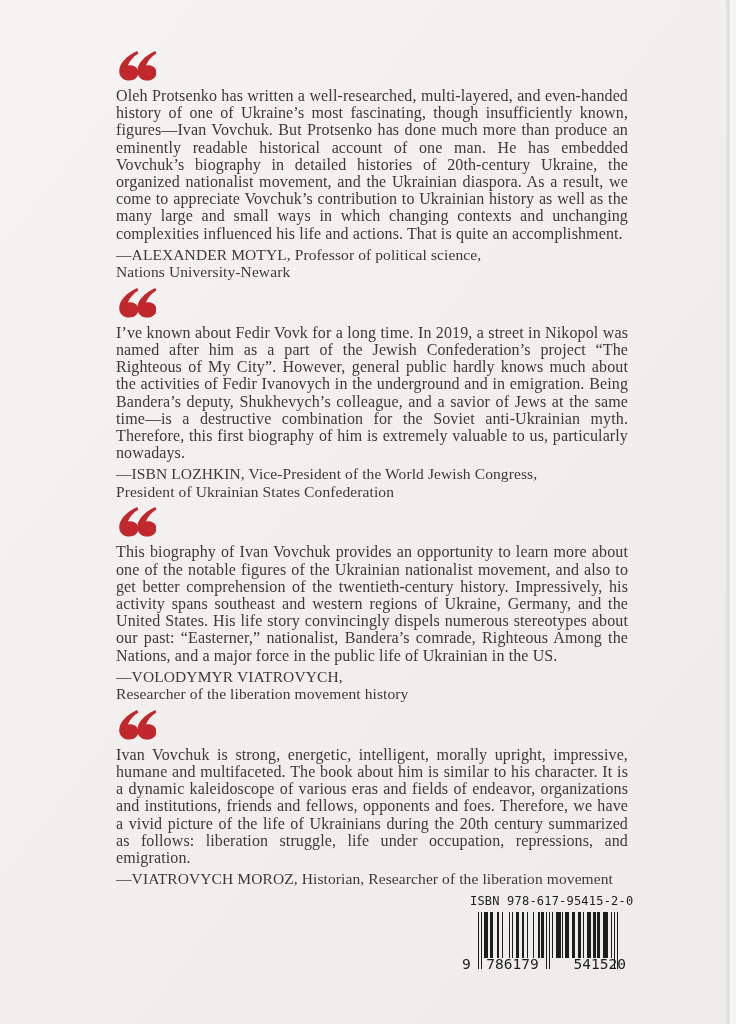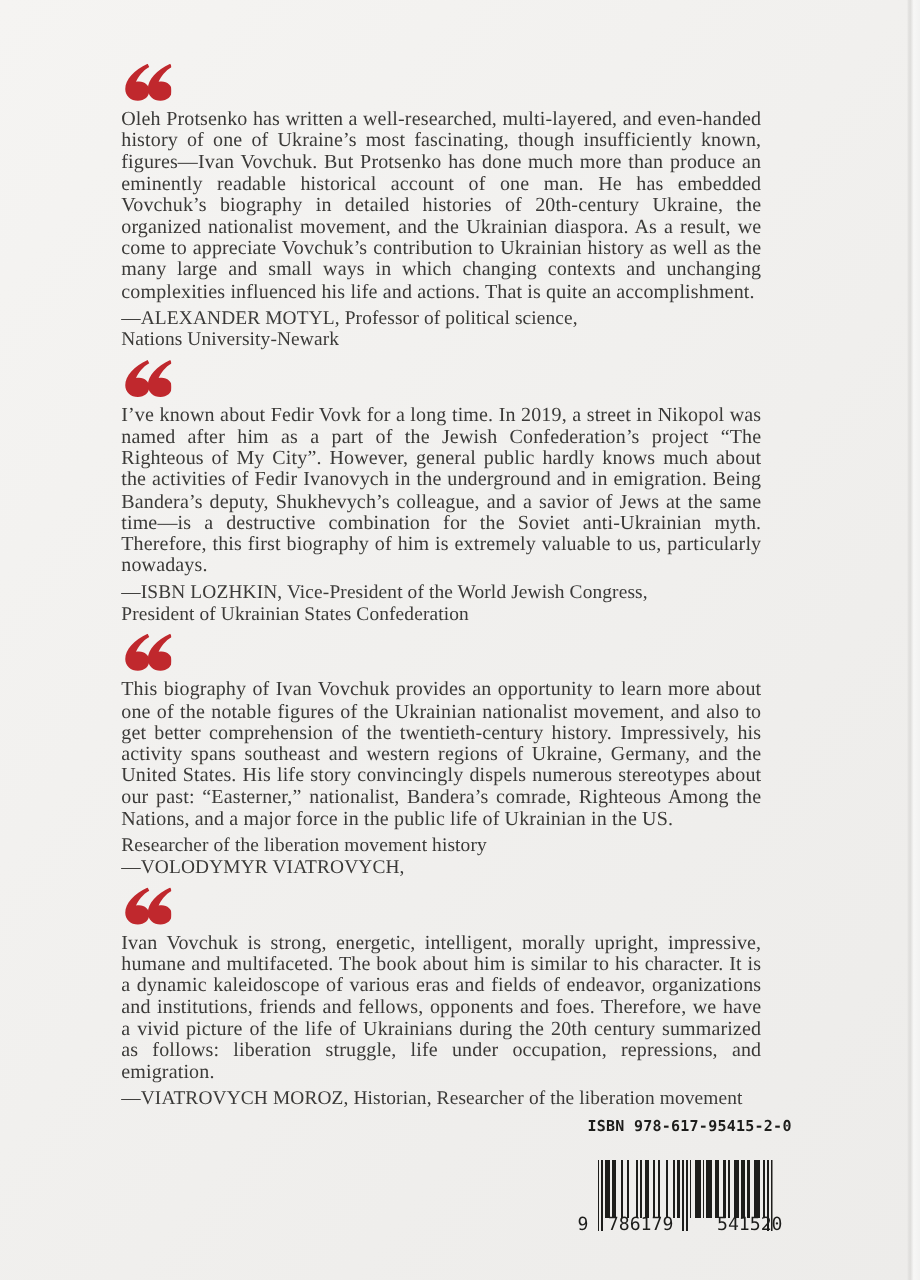--- a/index.html
+++ b/index.html
@@ -11,42 +11,42 @@
   .cover{
     position:relative;width:736px;height:1024px;overflow:hidden;
     background:linear-gradient(128deg,#f5f4f2 0%,#f2f1ef 35%,#efeeec 70%,#edecea 100%);
     color:#3b3a38;
   }
   .page-edge{
     position:absolute;top:0;right:0;width:10px;height:100%;
     background:linear-gradient(to right,#e7e6e4 0%,#dedddb 22%,#f7f7f6 50%,#f2f2f1 100%);
   }
   .content{
-    position:absolute;left:97px;top:51px;width:512px;
+    position:absolute;left:116px;top:51px;width:512px;
   }
   .quote-block{margin:0 0 7px 0;}
   .qicon{display:block;width:40px;height:30px;margin:0 0 6px 0;}
   .qtext{
     margin:0 0 4px 0;
     font-size:16px;line-height:17.2px;
     text-align:justify;letter-spacing:0.12px;
     hyphens:auto;-webkit-hyphens:auto;
   }
   .attr{
     text-align:left;font-size:15.5px;line-height:17.5px;letter-spacing:0.1px;
   }
   .attr-line{display:block;}
   .barcode{
     position:absolute;left:478px;top:894px;width:140px;
   }
   .isbn-label{
     position:relative;left:-8px;width:156px;text-align:center;
     font-family:"DejaVu Sans Mono", monospace;
     font-size:12px;letter-spacing:0.2px;color:#1d1d1b;
-    white-space:nowrap;margin-bottom:20px;font-weight:bold;
+    white-space:nowrap;margin-bottom:4px;
   }
   .bars-wrap{position:relative;width:140px;height:57px;}
   .bars-wrap svg{position:absolute;left:0;top:0;}
   .digits{
     position:absolute;left:0;top:44px;width:140px;height:18px;
     font-family:"DejaVu Sans Mono", monospace;
     font-size:14.5px;color:#1d1d1b;
   }
   .digits span{position:absolute;top:0;}
   .d-prefix{left:-16px;}
@@ -90,22 +90,22 @@
 
   <section class="quote-block">
     <svg class="qicon" viewBox="0 0 25 21" preserveAspectRatio="none">
       <g fill="#c0282d">
         <path d="M13.2,0 C6.4,3.4 2,9 2,14.1 c0,3.9 2.8,6.6 6.3,6.6 c3.3,0 5.7,-2.4 5.7,-5.6 c0,-3 -2.2,-5.2 -5.1,-5.2 c-0.5,0 -1.1,0.1 -1.5,0.2 C8.6,7 10.7,3.9 14,1.8 Z"></path>
         <path transform="translate(11.3,0)" d="M13.2,0 C6.4,3.4 2,9 2,14.1 c0,3.9 2.8,6.6 6.3,6.6 c3.3,0 5.7,-2.4 5.7,-5.6 c0,-3 -2.2,-5.2 -5.1,-5.2 c-0.5,0 -1.1,0.1 -1.5,0.2 C8.6,7 10.7,3.9 14,1.8 Z"></path>
       </g>
     </svg>
     <p class="qtext">This biography of Ivan Vovchuk provides an opportunity to learn more about one of the notable figures of the Ukrainian nationalist movement, and also to get better comprehension of the twentieth-century history. Impressively, his activity spans southeast and western regions of Ukraine, Germany, and the United States. His life story convincingly dispels numerous stereotypes about our past: “Easterner,” nationalist, Bandera’s comrade, Righteous Among the Nations, and a major force in the public life of Ukrainian in the US.</p>
     <div class="attr">
+            <span class="attr-line">—VOLODYMYR VIATROVYCH,</span>
             <span class="attr-line">Researcher of the liberation movement history</span>
-            <span class="attr-line">—VOLODYMYR VIATROVYCH,</span>
           </div>
   </section>
 
   <section class="quote-block">
     <svg class="qicon" viewBox="0 0 25 21" preserveAspectRatio="none">
       <g fill="#c0282d">
         <path d="M13.2,0 C6.4,3.4 2,9 2,14.1 c0,3.9 2.8,6.6 6.3,6.6 c3.3,0 5.7,-2.4 5.7,-5.6 c0,-3 -2.2,-5.2 -5.1,-5.2 c-0.5,0 -1.1,0.1 -1.5,0.2 C8.6,7 10.7,3.9 14,1.8 Z"></path>
         <path transform="translate(11.3,0)" d="M13.2,0 C6.4,3.4 2,9 2,14.1 c0,3.9 2.8,6.6 6.3,6.6 c3.3,0 5.7,-2.4 5.7,-5.6 c0,-3 -2.2,-5.2 -5.1,-5.2 c-0.5,0 -1.1,0.1 -1.5,0.2 C8.6,7 10.7,3.9 14,1.8 Z"></path>
       </g>
     </svg>

